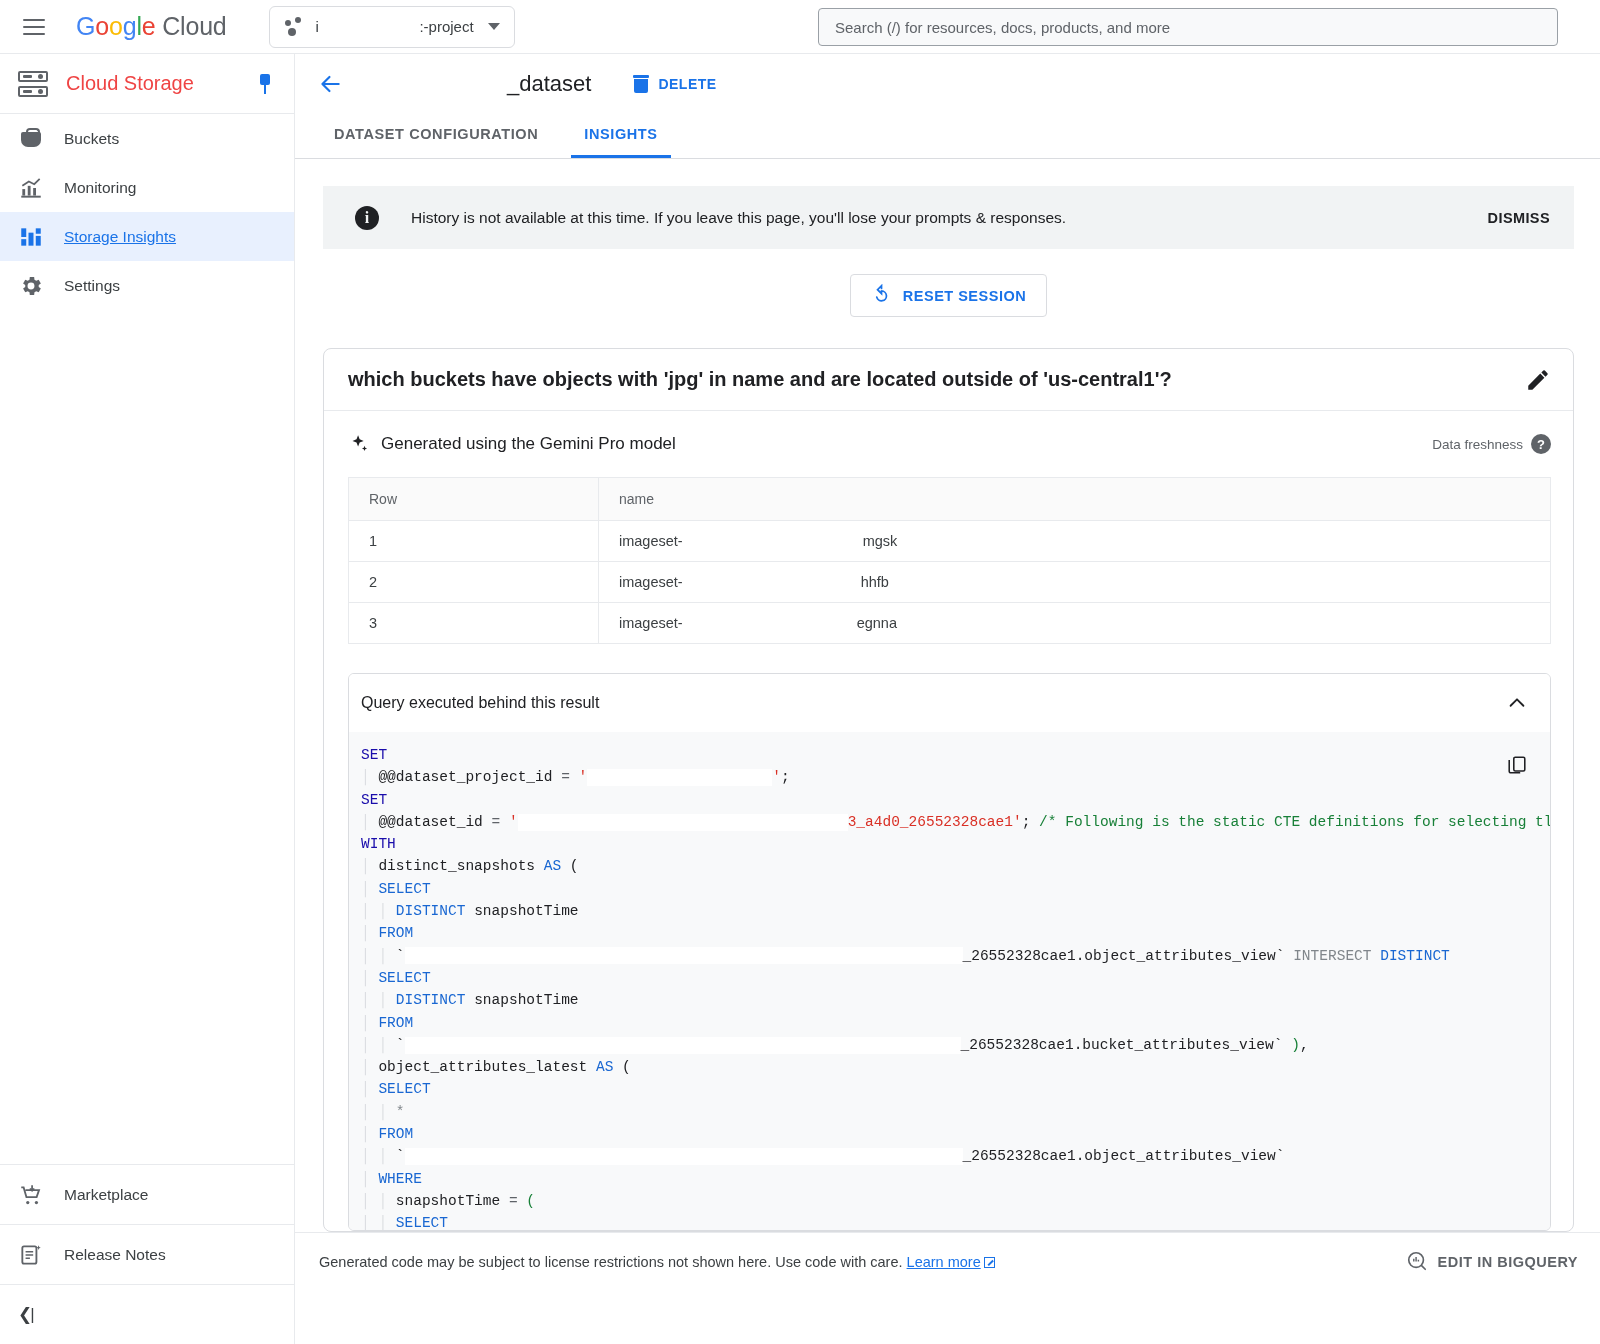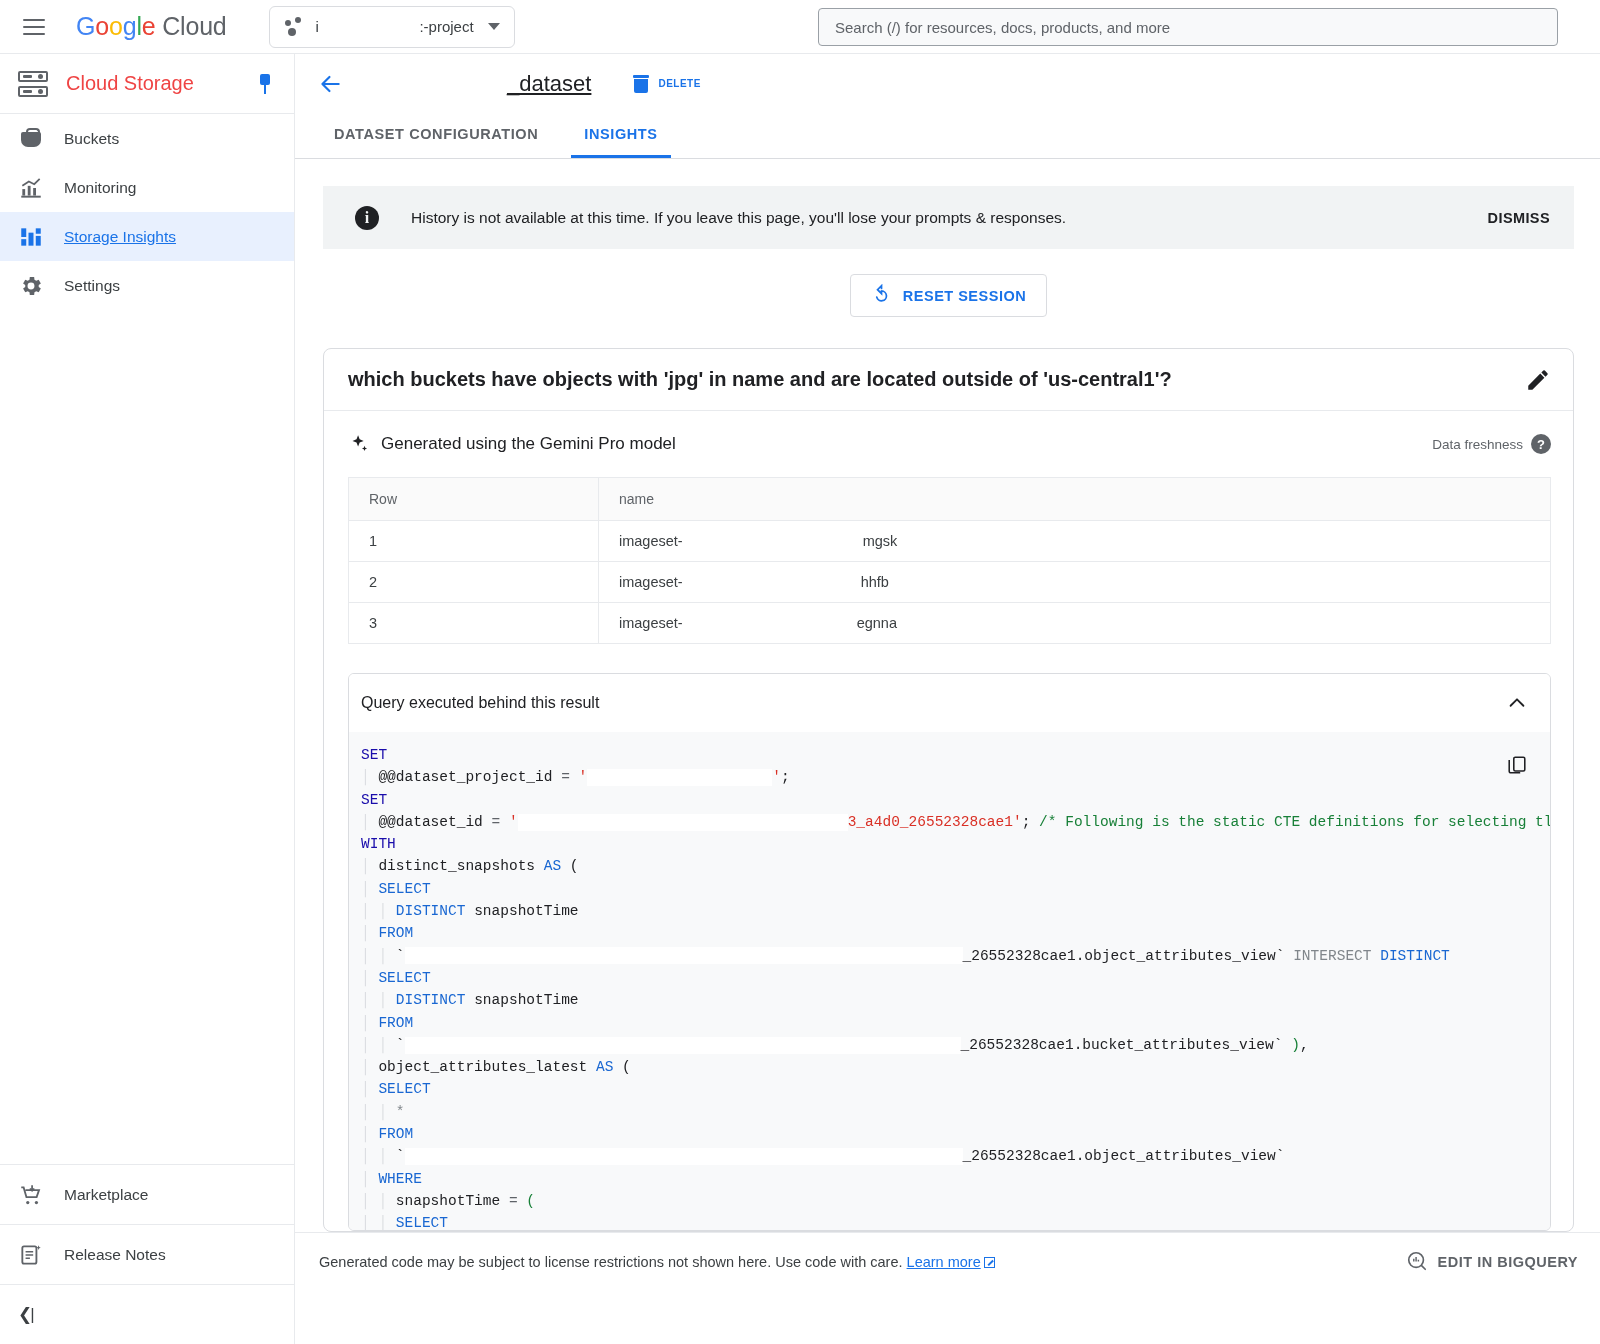--- a/index.html
+++ b/index.html
@@ -83,23 +83,23 @@
   .side-bottom .nav-item { border-top:1px solid #e8eaed; height:60px; }
   .collapse-row { height:60px; display:flex; align-items:center; padding-left:18px;
                   border-top:1px solid #e8eaed; cursor:pointer; }
   .collapse-ico { font-size:17px; color:#3c4043; letter-spacing:-2px; }
 
   
   .main { position:absolute; top:54px; left:295px; width:1305px; height:1290px; background:#fff; }
   .page-head { height:59px; display:flex; align-items:center; padding-left:18px; }
   .back-arrow { width:34px; height:34px; color:#1a73e8; display:flex; align-items:center;
                 justify-content:center; cursor:pointer; }
-  .page-title { margin-left:160px; font-size:22px; color:#202124; white-space:nowrap;text-decoration:underline; }
+  .page-title { margin-left:160px; font-size:22px; color:#202124; white-space:nowrap; }
   .delete-btn { margin-left:42px; display:flex; align-items:center; gap:9px; color:#1a73e8;
-                font-size:10px; font-weight:600; letter-spacing:.5px; cursor:pointer; }
+                font-size:14px; font-weight:600; letter-spacing:.5px; cursor:pointer; }
   .trash { width:16px; height:18px; position:relative; }
   .trash::before { content:""; position:absolute; left:1px; top:4px; width:14px; height:14px;
                    background:#1a73e8; border-radius:0 0 2px 2px; }
   .trash::after { content:""; position:absolute; left:0; top:0; width:16px; height:3px;
                   background:#1a73e8; border-radius:1px; }
 
   .tabs { height:46px; display:flex; align-items:flex-end; padding-left:26px;
           border-bottom:1px solid #dadce0; }
   .tab { height:45px; display:flex; align-items:center; padding:0 13px; margin-right:20px;
          font-size:14.5px; font-weight:600; letter-spacing:.6px; color:#5f6368; cursor:pointer;

